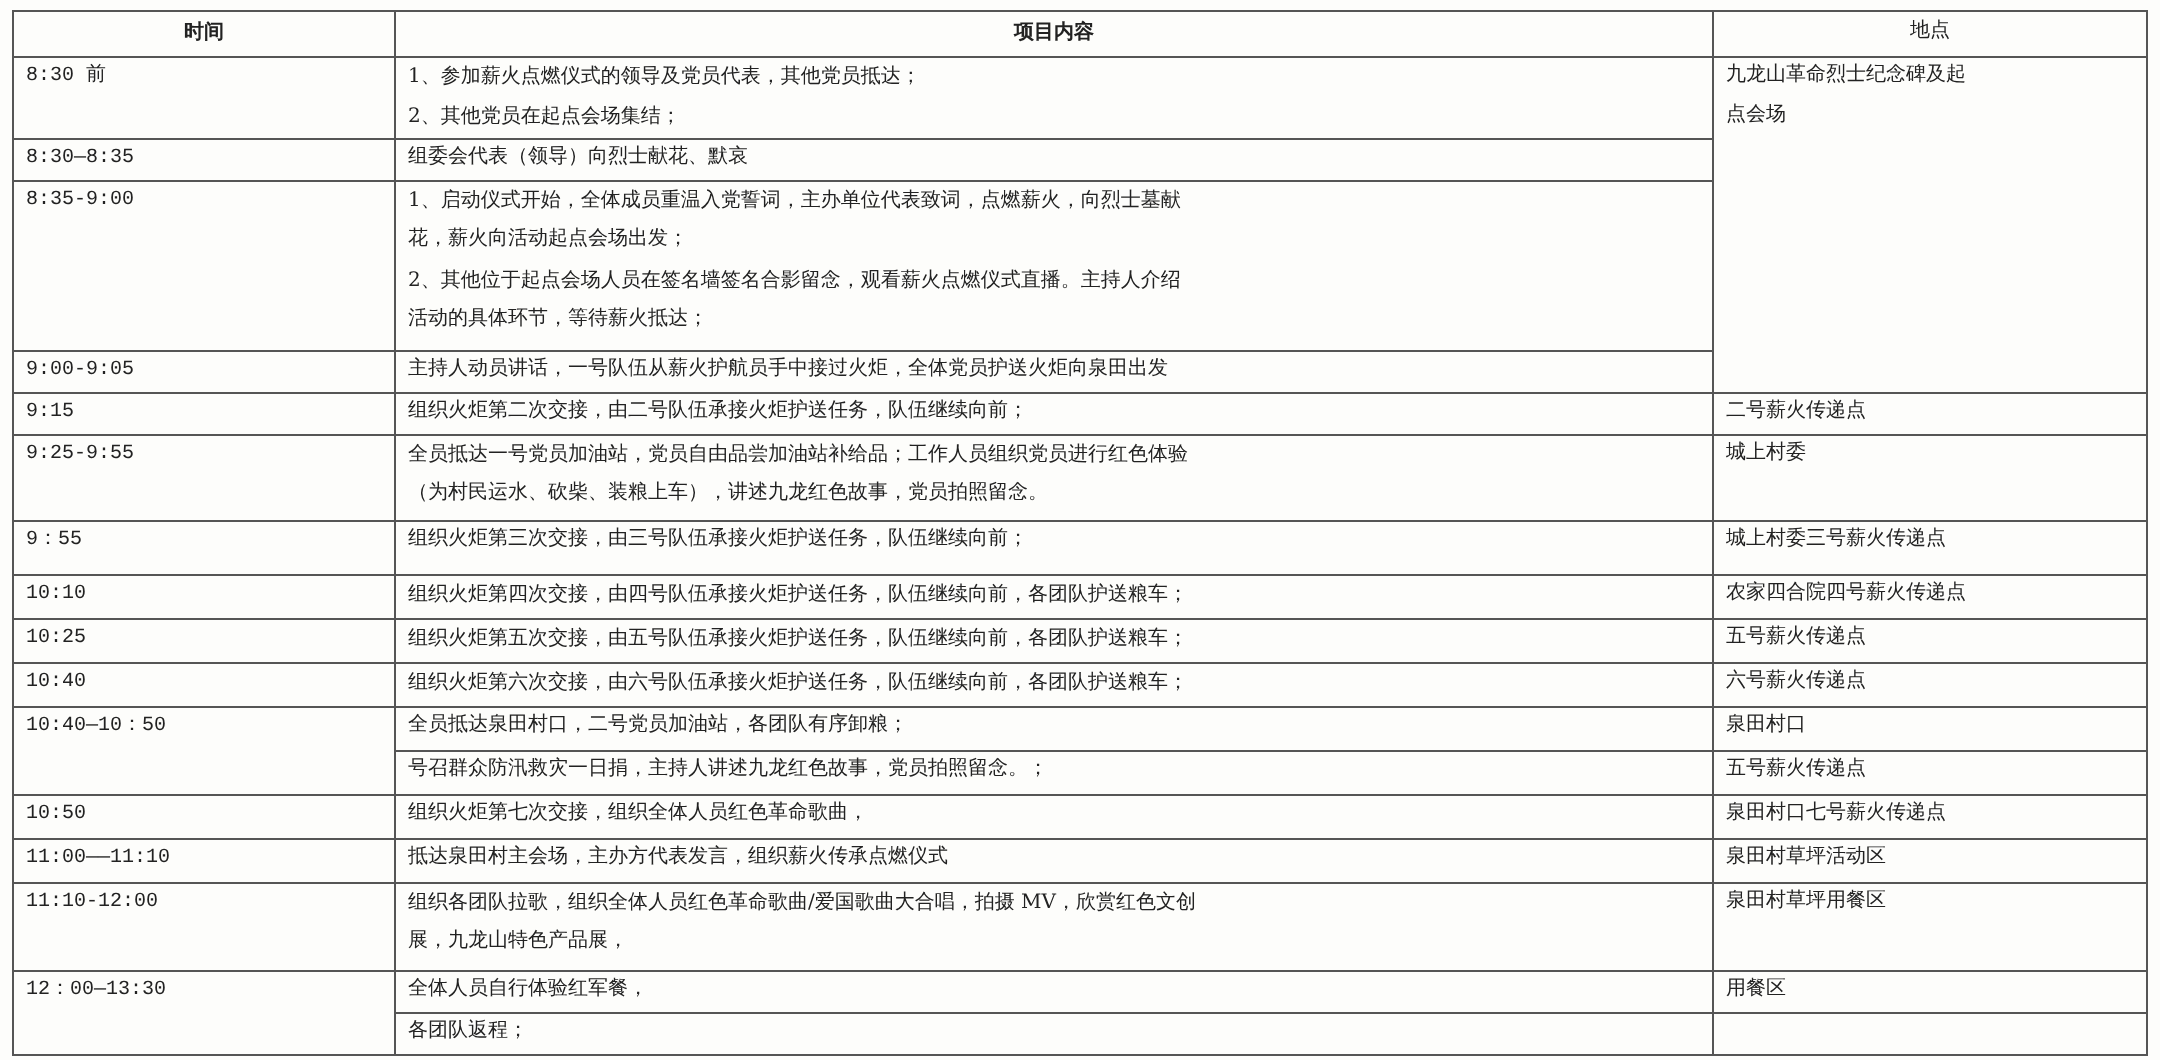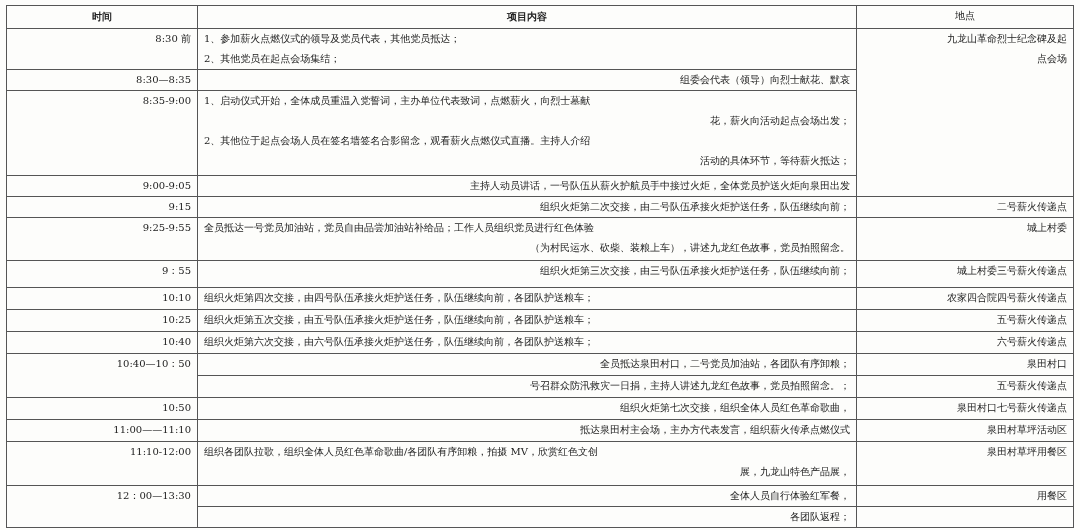--- a/index.html
+++ b/index.html
@@ -8,21 +8,21 @@
   table.sched {
     position: absolute; left: 6px; top: 5px;
     width: 1067px; border-collapse: collapse; table-layout: fixed;
     font-size: 10px; line-height: 20px;
   }
   table.sched td, table.sched th {
     border: 1.5px solid #555; padding: 0 6px; vertical-align: top;
     font-weight: normal;
   }
   th { font-weight: bold !important; text-align: center; height: 22px; line-height: 22px; }
-  .c { text-align: right; }
+  .c { text-align: left; font-family: Liberation Mono, monospace; }
   .l { text-align: left; }
   .multi div { white-space: nowrap; }
   .hdr-loc { font-weight: normal !important; font-family: Liberation Mono, monospace; }
 </style>
 </head>
 <body>
 
 <table class="sched">
   <colgroup>
     <col style="width:191px">
@@ -125,21 +125,21 @@
 
   <tr style="height:22px">
     <td class="c">11:00——11:10</td>
     <td class="c">抵达泉田村主会场，主办方代表发言，组织薪火传承点燃仪式</td>
     <td class="c">泉田村草坪活动区</td>
   </tr>
 
   <tr style="height:44px">
     <td class="c">11:10-12:00</td>
     <td class="l multi">
-      <div>组织各团队拉歌，组织全体人员红色革命歌曲/各团队有序卸粮，拍摄 MV，欣赏红色文创</div>
+      <div>组织各团队拉歌，组织全体人员红色革命歌曲/爱国歌曲大合唱，拍摄 MV，欣赏红色文创</div>
       <div class="c">展，九龙山特色产品展，</div>
     </td>
     <td class="c">泉田村草坪用餐区</td>
   </tr>
 
   <tr style="height:21px">
     <td class="c" rowspan="2">12：00—13:30</td>
     <td class="c">全体人员自行体验红军餐，</td>
     <td class="c">用餐区</td>
   </tr>

